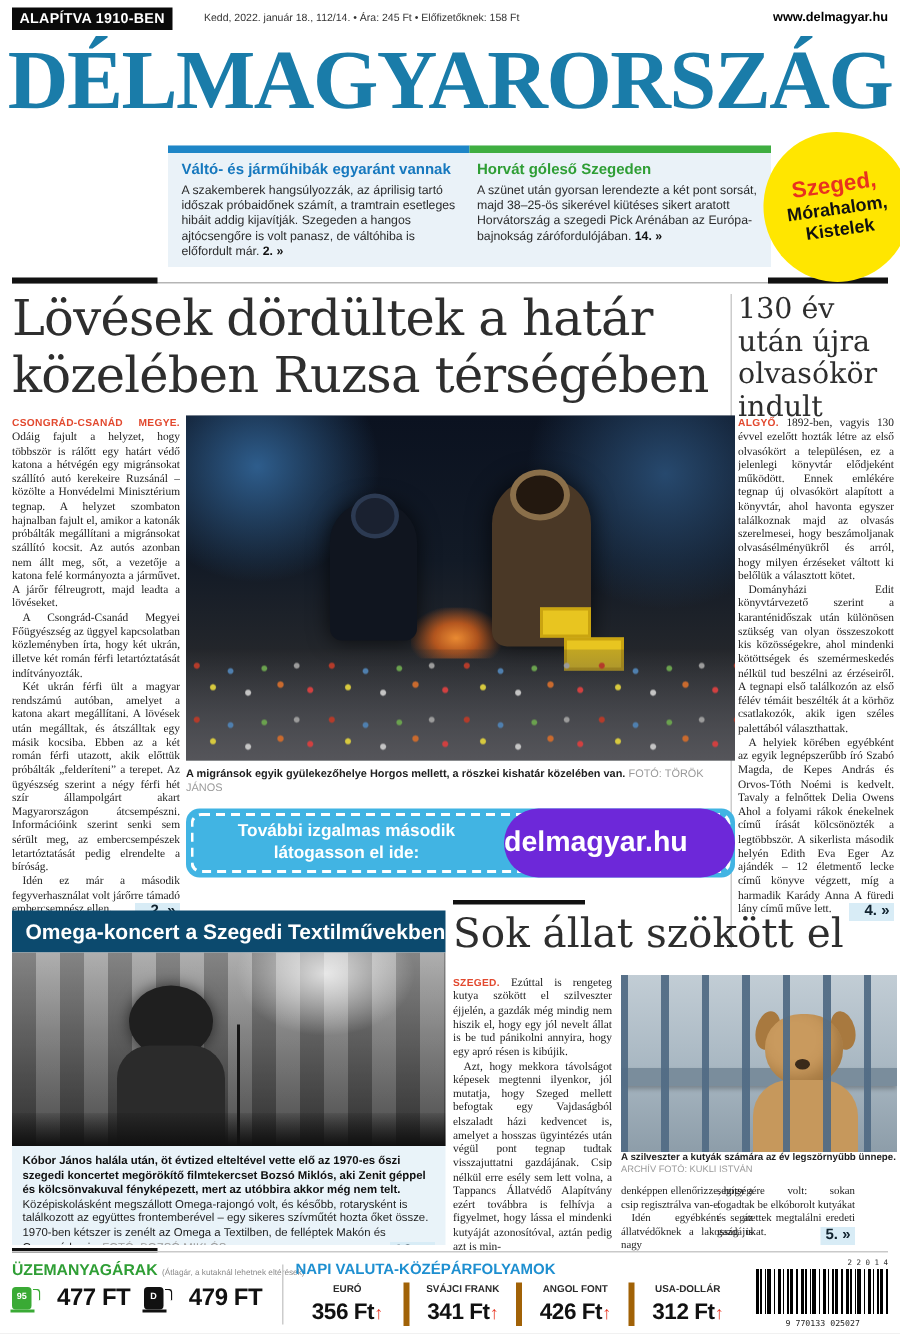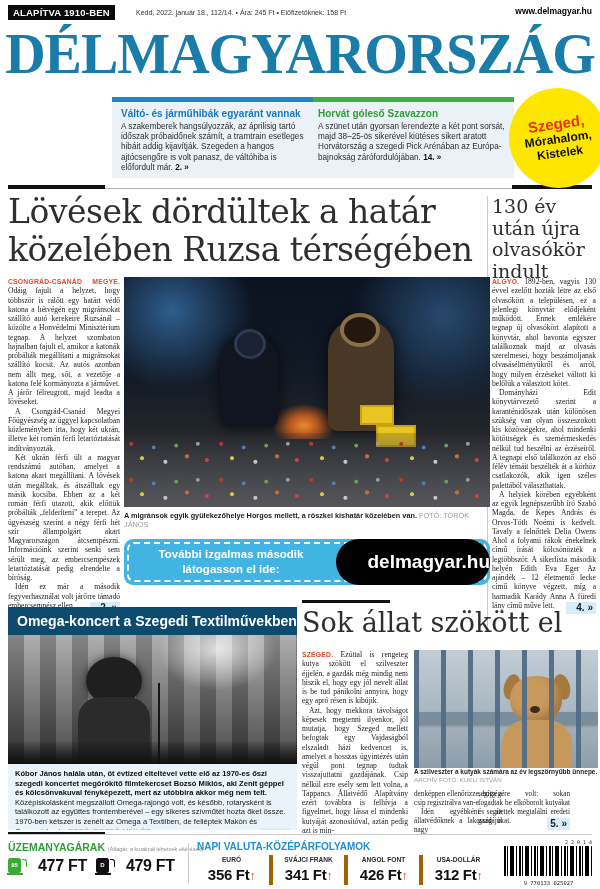--- a/index.html
+++ b/index.html
@@ -109,22 +109,22 @@
     background-size:90px 36px,90px 36px,90px 36px,90px 36px,90px 36px,90px 36px,90px 36px,90px 36px,100% 100%; }
 
   .caption-main { left:124px; top:511px; width:366px; font:bold 7.3px/9px "Liberation Sans",sans-serif; color:#1d1d1d; }
   .credit { font-weight:normal; color:#9a9a9a; }
 
   
   .banner { left:124px; top:539px; width:366px; height:46px; background:#41b4e3; border-radius:9px; }
   .banner-dash { position:absolute; inset:3px; border:2px dashed #fff; border-radius:7px; }
   .banner-text { position:absolute; left:2px; top:8px; width:210px; text-align:center;
     font:bold 11.5px/14.5px "Liberation Sans",sans-serif; color:#fff; }
-  .banner-btn { position:absolute; left:212px; top:0; width:154px; height:46px; background:#000000;
-    border-radius:23px; color:#fff; font:bold 19px/46px "Liberation Sans",sans-serif; text-align:right; }
+  .banner-btn { position:absolute; left:212px; top:0; width:154px; height:46px; background:#6d28d9;
+    border-radius:23px; color:#fff; font:bold 19px/46px "Liberation Sans",sans-serif; text-align:left; }
 
   
   .omega-bar { left:8px; top:607px; width:289px; height:28px; background:#0c4a6e; color:#fff;
     font:bold 14px/28px "Liberation Sans",sans-serif; padding-left:9px; }
   .omega-photo { left:8px; top:635px; width:289px; height:129px; overflow:hidden;
     background:linear-gradient(180deg,#a9a9a9 0%,#7c7c7c 40%,#3d3d3d 100%); }
   .op-drapes { position:absolute; inset:0;
     background:repeating-linear-gradient(90deg, rgba(0,0,0,.22) 0 16px, rgba(255,255,255,.07) 16px 32px); }
   .op-glow { position:absolute; right:20px; top:-14px; width:120px; height:70px;
     background:radial-gradient(ellipse at 50% 40%, rgba(255,255,255,.75) 0%, rgba(255,255,255,0) 70%); }
@@ -213,21 +213,21 @@
 
 
   <div class="abs teaser-box">
     <div class="tbar blue"></div>
     <div class="tbar green"></div>
     <div class="teaser t1">
       <h3>Váltó- és járműhibák egyaránt vannak</h3>
       <p><span>A szakemberek hangsúlyozzák, az áprilisig tartó időszak próbaidőnek számít, a tramtrain esetleges hibáit addig kijavítják. Szegeden a hangos ajtócsengőre is volt panasz, de váltóhiba is előfordult már.</span> <span class="ref">2. »</span></p>
     </div>
     <div class="teaser t2">
-      <h3>Horvát góleső Szavazzon</h3>
+      <h3>Horvát góleső Szegeden</h3>
       <p><span>A szünet után gyorsan lerendezte a két pont sorsát, majd 38–25-ös sikerével kiütéses sikert aratott Horvátország a szegedi Pick Arénában az Európa-bajnokság zárófordulójában.</span> <span class="ref">14. »</span></p>
     </div>
   </div>
 
   <div class="abs badge">
     <div class="b1">Szeged,</div>
     <div class="b2">Mórahalom,</div>
     <div class="b3">Kistelek</div>
   </div>
 

